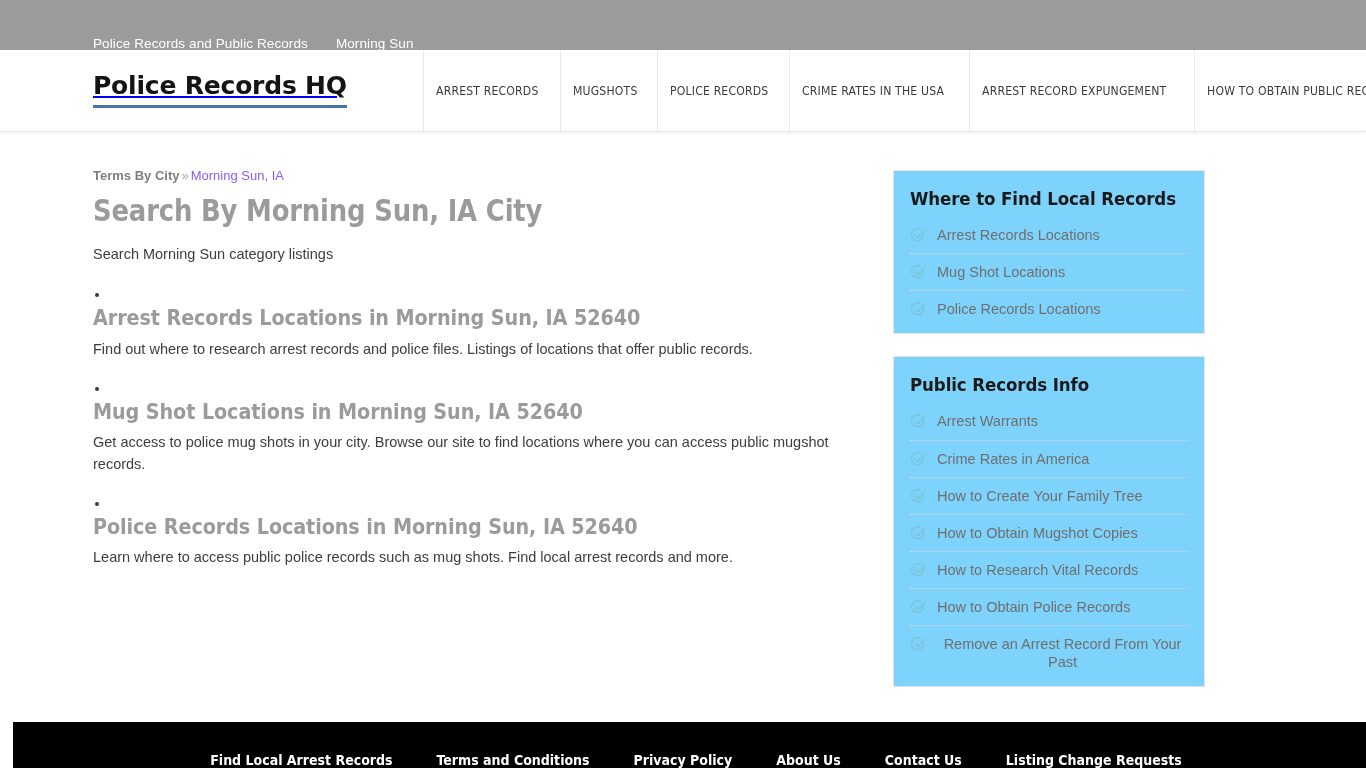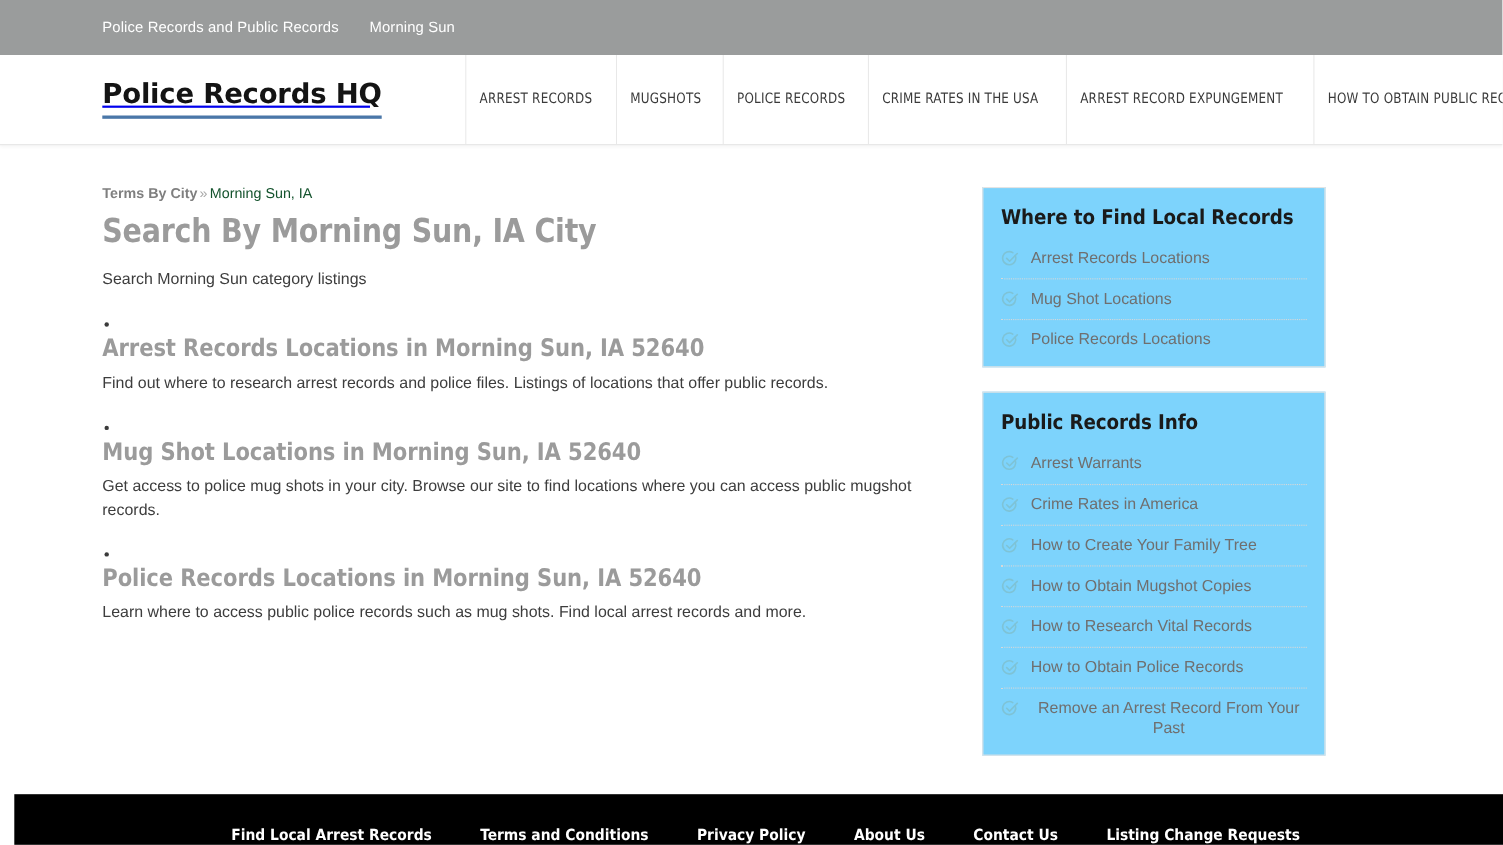--- a/index.html
+++ b/index.html
@@ -15,21 +15,21 @@
     font-family: "Liberation Sans", sans-serif;
     color: #333333;
     -webkit-font-smoothing: antialiased;
   }
 
   
   .topbar {
     height: 50px;
     background: #9a9c9c;
     display: flex;
-    align-items: center;
+    align-items: flex-end;
   }
   .topbar-inner {
     width: 1180px;
     margin: 0 auto;
     padding-left: 0px;
     display: flex;
     align-items: center;
     gap: 28px;
   }
   .topbar a {
@@ -117,21 +117,21 @@
     color: #9d9d9d;
     margin-bottom: 9px;
     line-height: 1.3;
   }
   .breadcrumb .crumb-link {
     color: #7f7f7f;
     font-weight: 700;
     text-decoration: none;
   }
   .breadcrumb .crumb-sep { color: #aaaaaa; padding: 0 2px; }
-  .breadcrumb .crumb-current { color: #14532d; }
+  .breadcrumb .crumb-current { color: #8b5cf6; }
 
   .page-title {
     font-family: "DejaVu Sans Condensed", "Liberation Sans Narrow", "Liberation Sans", sans-serif;
     font-weight: 700;
     font-size: 30px;
     color: #9b9b9b;
     margin: 0 0 16px 0;
     line-height: 1.15;
     letter-spacing: -.2px;
     transform: scaleX(.96);

